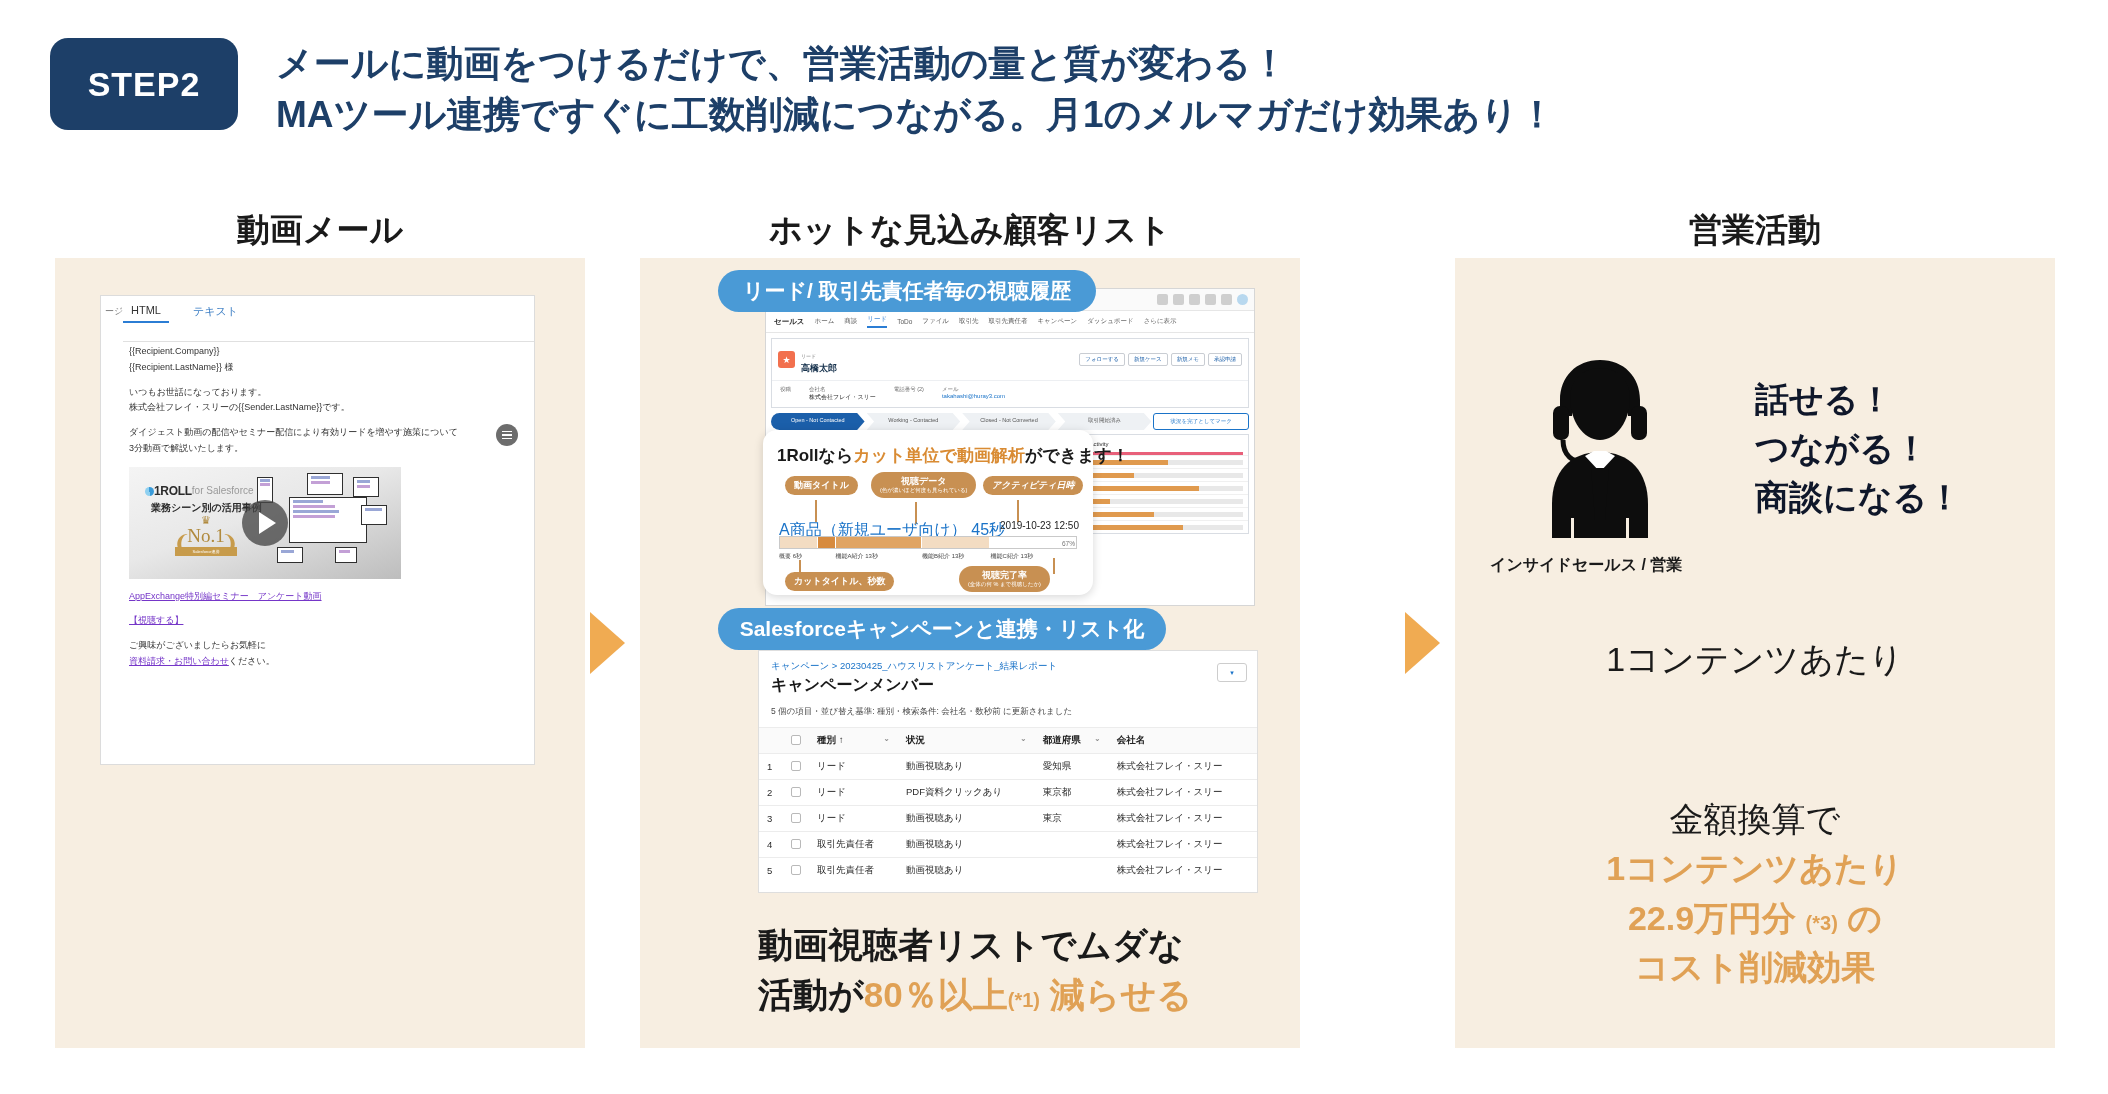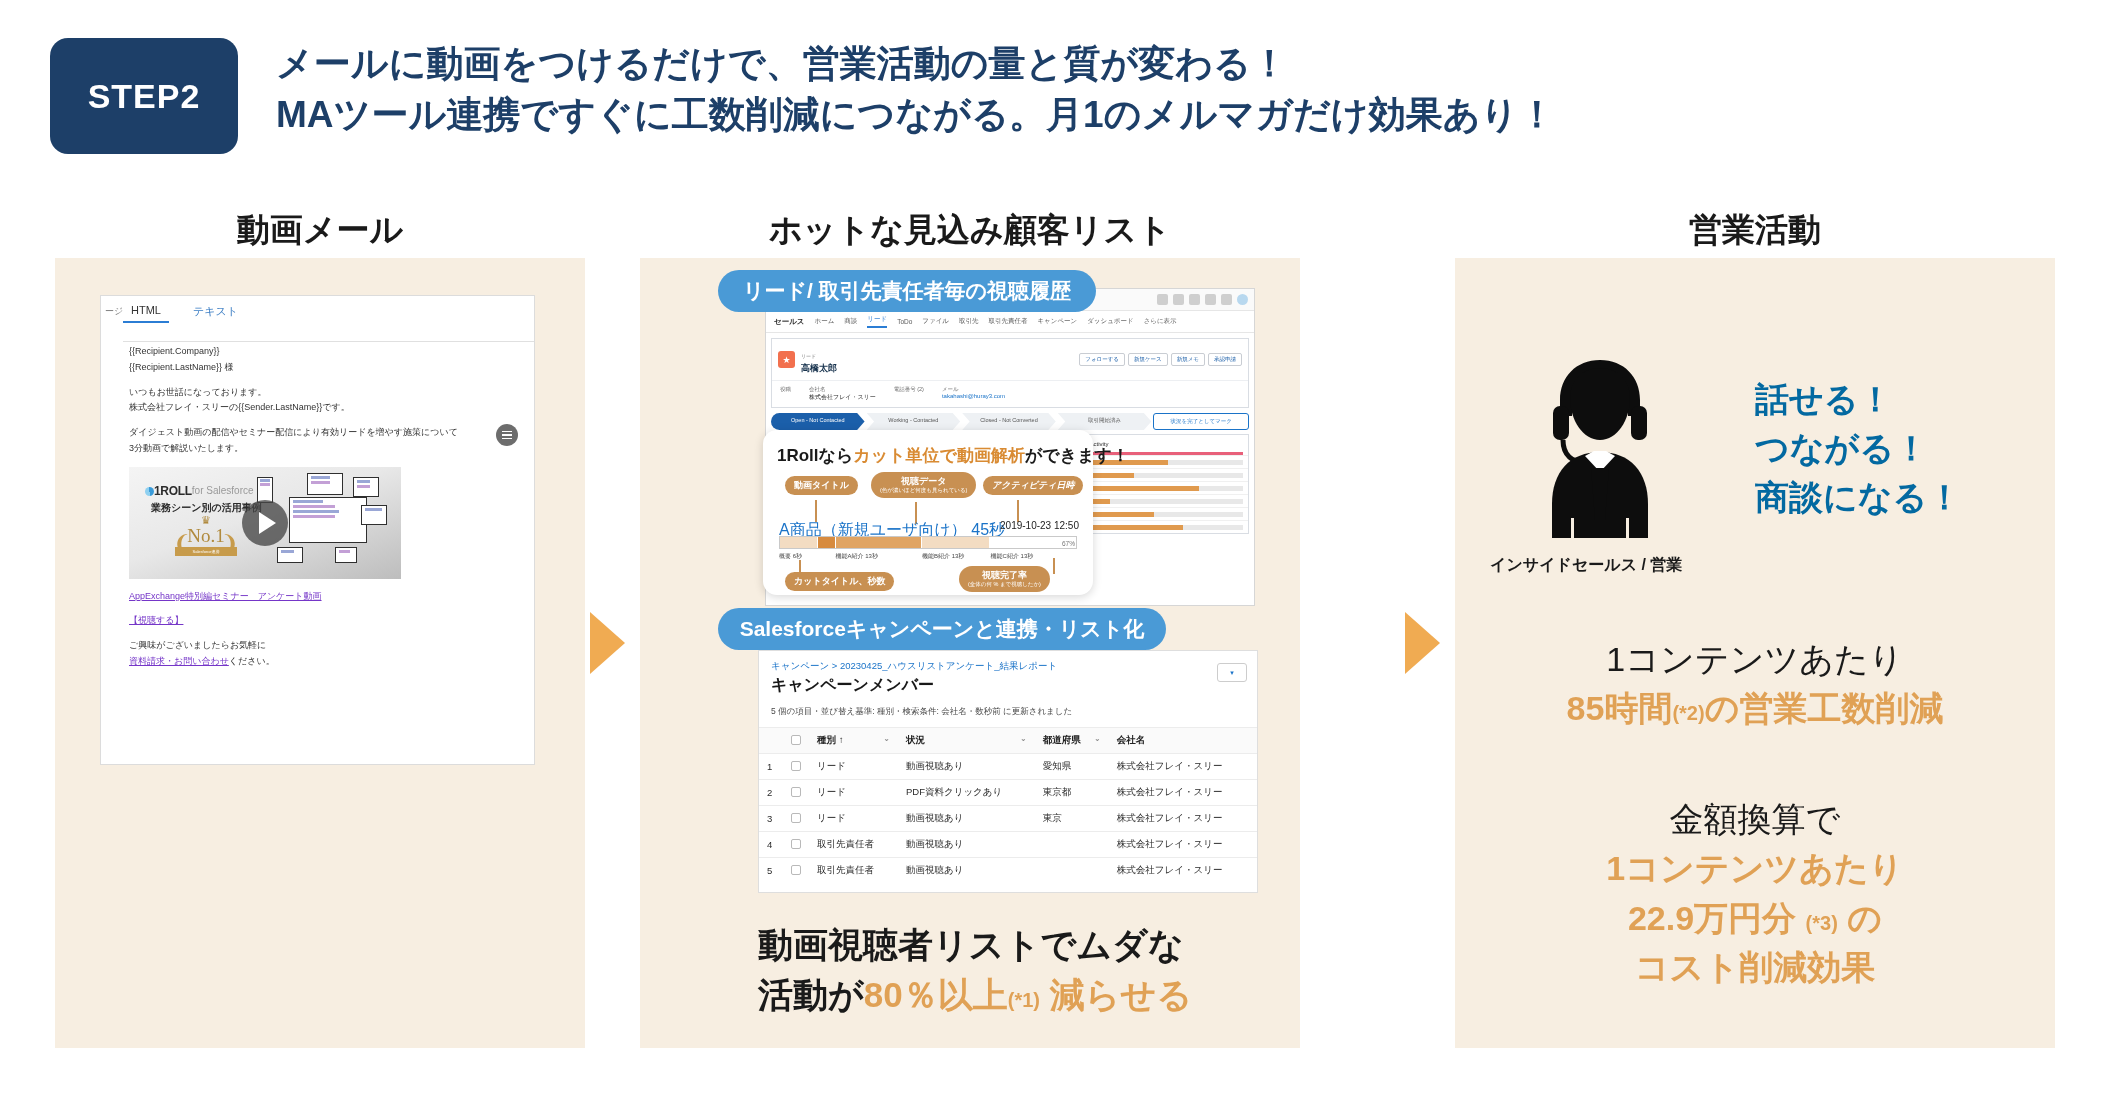--- a/index.html
+++ b/index.html
@@ -7,21 +7,21 @@
     width: 2108px; height: 1094px;
     background: #ffffff;
     font-family: "Liberation Sans", "DejaVu Sans", sans-serif;
     overflow: hidden;
   }
   .page { position: relative; width: 2108px; height: 1094px; background: #fff; }
 
   
   .header { position: absolute; left: 50px; top: 38px; display: flex; align-items: flex-start; }
   .step-badge {
-    width: 188px; height: 116px; border-radius: 18px;
+    width: 188px; height: 92px; border-radius: 18px;
     background: #1d3f68; color: #fff;
     display: flex; align-items: center; justify-content: center;
     font-size: 34px; font-weight: bold; letter-spacing: 1px;
   }
   .header-text { margin-left: 38px; color: #1d3f68; font-weight: bold; }
   .header-line { font-size: 37px; line-height: 1.38; white-space: nowrap; }
 
   
   .col-title {
     position: absolute; text-align: center;
@@ -180,21 +180,21 @@
     position: absolute; font-size: 35px; font-weight: bold; color: #1a1a1a;
     line-height: 1.42; white-space: nowrap;
   }
   .mid-caption .hl { color: #e0a155; }
   .mid-caption .ref { font-size: 20px; color: #e0a155; }
 
   
   .agent { position: absolute; }
   .agent-cap { position: absolute; font-size: 16px; font-weight: bold; color: #1a1a1a; white-space: nowrap; }
   .right-bubble {
-    position: absolute; font-size: 34px; font-weight: bold; color: #0369a1;
+    position: absolute; font-size: 34px; font-weight: bold; color: #0f172a;
     line-height: 1.44; text-align: left; white-space: nowrap;
   }
   .stat { position: absolute; text-align: center; font-size: 34px; line-height: 1.45; white-space: nowrap; }
   .stat .blk { color: #1a1a1a; }
   .stat .hl { color: #e0a155; font-weight: bold; }
   .stat .ref { font-size: 20px; }
 </style>
 </head>
 <body>
 
@@ -559,23 +559,20 @@
   <div class="agent-cap" style="left:1490px; top:555px;">インサイドセールス / 営業</div>
 
   <div class="right-bubble" style="left:1755px; top:375px;">
     <div>話せる！</div>
     <div>つながる！</div>
     <div>商談になる！</div>
   </div>
 
   <div class="stat" style="left:1455px; top:635px; width:600px;">
     <div class="blk">1コンテンツあたり</div>
-    <div>
-      <span class="hl">85時間</span><span class="hl ref">(*2)</span><span class="hl">の営業工数削減</span>
-    </div>
   </div>
 
   <div class="stat" style="left:1455px; top:795px; width:600px;">
     <div class="blk">金額換算で</div>
     <div class="hl">1コンテンツあたり</div>
     <div>
       <span class="hl">22.9万円分</span> <span class="hl ref">(*3)</span> <span class="hl">の</span>
     </div>
     <div class="hl">コスト削減効果</div>
   </div>

